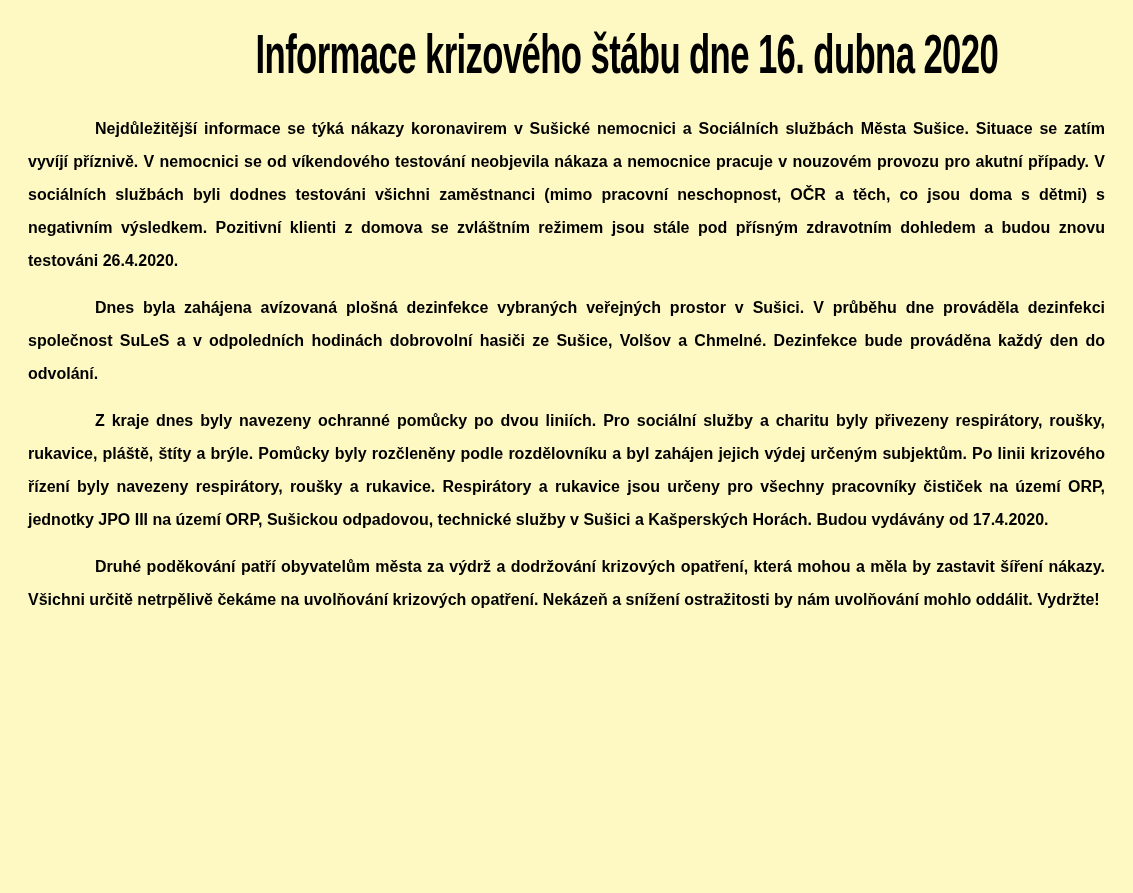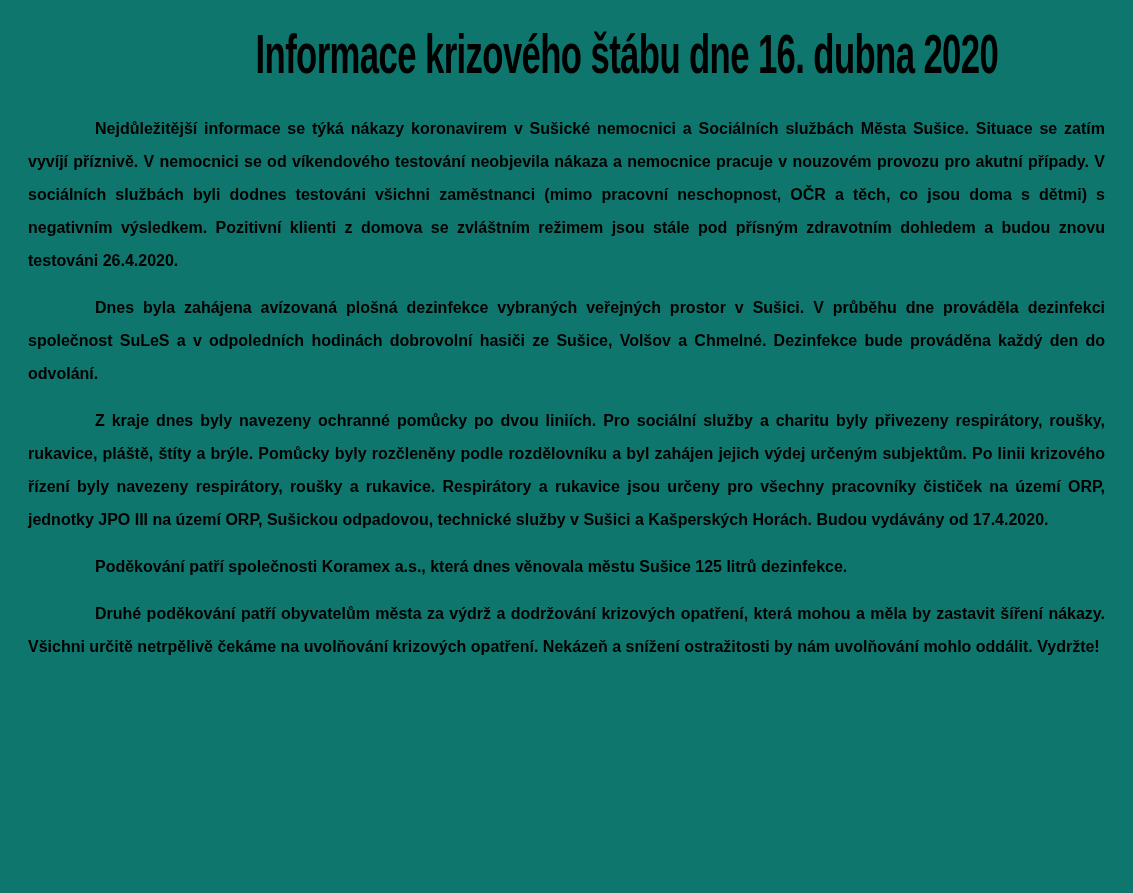--- a/index.html
+++ b/index.html
@@ -5,21 +5,21 @@
   * { margin: 0; padding: 0; box-sizing: border-box; }
 
   html, body {
     background: #ffffff;
   }
 
   .page {
     position: relative;
     width: 1133px;
     height: 893px;
-    background: #0f766e;
+    background: #fef9c3;
     color: #000000;
     padding: 22px 28px 0 28px;
     overflow: hidden;
     font-family: "Liberation Sans", "DejaVu Sans", sans-serif;
   }
 
   .title-wrap {
     text-align: center;
     margin-bottom: 24px;
     height: 66px;
@@ -54,17 +54,16 @@
 <div class="page">
 
   <div class="title-wrap">
     <h1 class="doc-title">Informace krizového štábu dne 16. dubna 2020</h1>
   </div>
 
   <div class="body-text">
     <p>Nejdůležitější informace se týká nákazy koronavirem v Sušické nemocnici a Sociálních službách Města Sušice. Situace se zatím vyvíjí příznivě. V nemocnici se od víkendového testování neobjevila nákaza a nemocnice pracuje v nouzovém provozu pro akutní případy. V sociálních službách byli dodnes testováni všichni zaměstnanci (mimo pracovní neschopnost, OČR a těch, co jsou doma s dětmi) s negativním výsledkem. Pozitivní klienti z domova se zvláštním režimem jsou stále pod přísným zdravotním dohledem a budou znovu testováni 26.4.2020.</p>
     <p>Dnes byla zahájena avízovaná plošná dezinfekce vybraných veřejných prostor v Sušici. V průběhu dne prováděla dezinfekci společnost SuLeS a v odpoledních hodinách dobrovolní hasiči ze Sušice, Volšov a Chmelné. Dezinfekce bude prováděna každý den do odvolání.</p>
     <p>Z kraje dnes byly navezeny ochranné pomůcky po dvou liniích. Pro sociální služby a charitu byly přivezeny respirátory, roušky, rukavice, pláště, štíty a brýle. Pomůcky byly rozčleněny podle rozdělovníku a byl zahájen jejich výdej určeným subjektům. Po linii krizového řízení byly navezeny respirátory, roušky a rukavice. Respirátory a rukavice jsou určeny pro všechny pracovníky čističek na území ORP, jednotky JPO III na území ORP, Sušickou odpadovou, technické služby v Sušici a Kašperských Horách. Budou vydávány od 17.4.2020.</p>
-    <p>Poděkování patří společnosti Koramex a.s., která dnes věnovala městu Sušice 125 litrů dezinfekce.</p>
     <p>Druhé poděkování patří obyvatelům města za výdrž a dodržování krizových opatření, která mohou a měla by zastavit šíření nákazy. Všichni určitě netrpělivě čekáme na uvolňování krizových opatření. Nekázeň a snížení ostražitosti by nám uvolňování mohlo oddálit. Vydržte!</p>
   </div>
 
 </div>
 
 </body></html>

